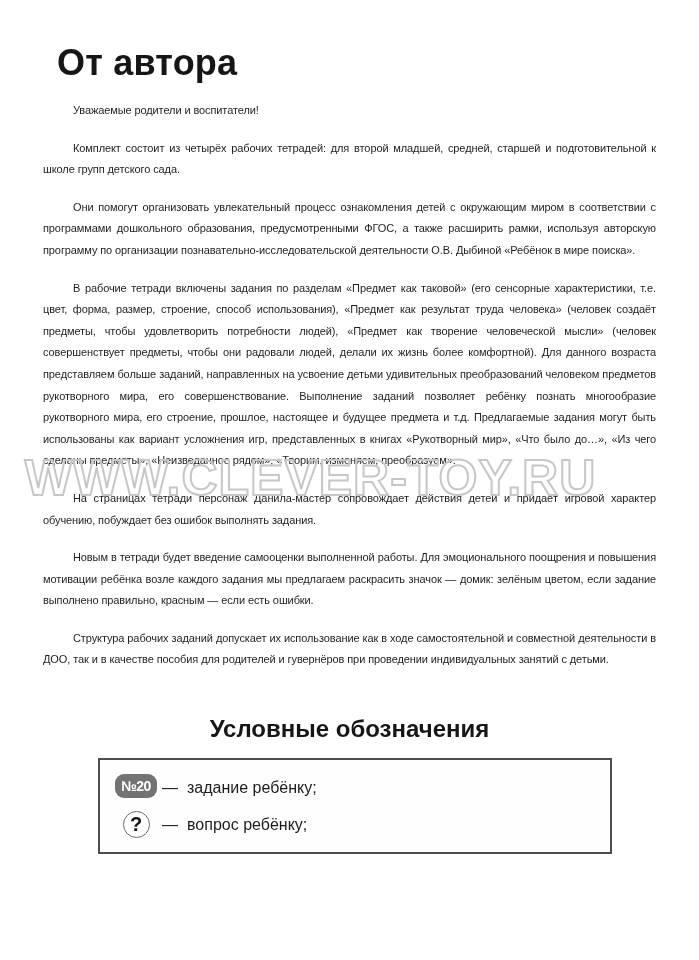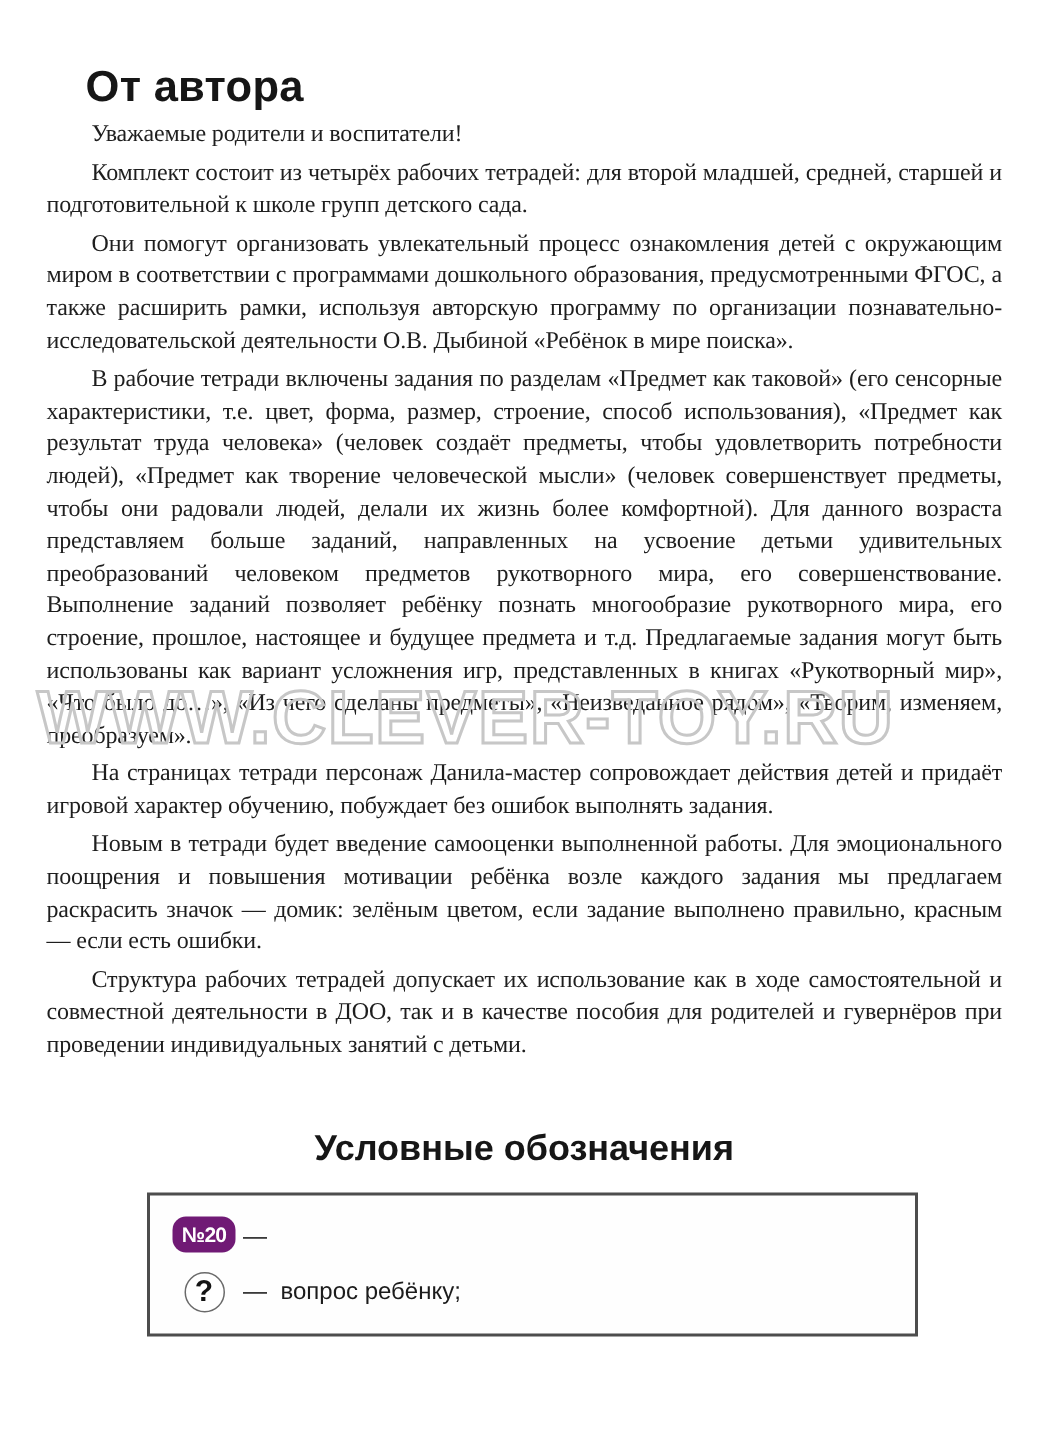--- a/index.html
+++ b/index.html
@@ -8,34 +8,33 @@
     width: 699px;
     height: 960px;
     margin: 0 auto;
     background: #ffffff;
     overflow: hidden;
     font-family: "Liberation Sans", "DejaVu Sans", sans-serif;
     color: #1e1e1e;
   }
   .content { padding: 42px 27px 0 27px; }
   .title {
-    font-size: 29px;
+    font-size: 36px;
     font-weight: bold;
     margin: 0 0 1px 30px;
     letter-spacing: 0.2px;
     color: #161616;
   }
   .body-text p {
-    margin: 4px;
+    margin: 16px;
     text-indent: 30px;
     text-align: justify;
-    font-size: 16px;
+    font-size: 11px;
     line-height: 21.6px;
     letter-spacing: -0.1px;
-    font-family: Liberation Serif, serif;
   }
   .body-text p.signoff { margin-top: 12px; text-align: left; }
   .watermark {
     position: absolute;
     top: 449px;
     left: 0;
     width: 621px;
     text-align: center;
     white-space: nowrap;
     font-size: 50px;
@@ -65,21 +64,21 @@
   }
   .legend-row { display: flex; align-items: flex-start; margin-bottom: 13px; }
   .legend-row:last-child { margin-bottom: 2px; }
   .legend-icon-cell {
     flex: 0 0 52px;
     display: flex;
     justify-content: center;
     align-items: center;
   }
   .badge {
-    background: #701a75;
+    background: #737373;
     color: #ffffff;
     font-weight: bold;
     font-size: 14px;
     line-height: 1;
     padding: 5px 6px 5px 6px;
     border-radius: 9px;
     letter-spacing: -0.5px;
   }
   .qmark {
     width: 27px;
@@ -116,33 +115,34 @@
 
     <h1 class="title">От автора</h1>
 
     <div class="body-text">
       <p>Уважаемые родители и воспитатели!</p>
       <p>Комплект состоит из четырёх рабочих тетрадей: для второй младшей, средней, старшей и подготовительной к школе групп детского сада.</p>
       <p>Они помогут организовать увлекательный процесс ознакомления детей с окружающим миром в соответствии с программами дошкольного образования, предусмотренными ФГОС, а также расширить рамки, используя авторскую программу по организации познавательно-исследовательской деятельности О.В. Дыбиной «Ребёнок в мире поиска».</p>
       <p>В рабочие тетради включены задания по разделам «Предмет как таковой» (его сенсорные характеристики, т.е. цвет, форма, размер, строение, способ использования), «Предмет как результат труда человека» (человек создаёт предметы, чтобы удовлетворить потребности людей), «Предмет как творение человеческой мысли» (человек совершенствует предметы, чтобы они радовали людей, делали их жизнь более комфортной). Для данного возраста представляем больше заданий, направленных на усвоение детьми удивительных преобразований человеком предметов рукотворного мира, его совершенствование. Выполнение заданий позволяет ребёнку познать многообразие рукотворного мира, его строение, прошлое, настоящее и будущее предмета и т.д. Предлагаемые задания могут быть использованы как вариант усложнения игр, представленных в книгах «Рукотворный мир», «Что было до…», «Из чего сделаны предметы», «Неизведанное рядом», «Творим, изменяем, преобразуем».</p>
       <p>На страницах тетради персонаж Данила-мастер сопровождает действия детей и придаёт игровой характер обучению, побуждает без ошибок выполнять задания.</p>
       <p>Новым в тетради будет введение самооценки выполненной работы. Для эмоционального поощрения и повышения мотивации ребёнка возле каждого задания мы предлагаем раскрасить значок — домик: зелёным цветом, если задание выполнено правильно, красным — если есть ошибки.</p>
-      <p>Структура рабочих тетрадей допускает их использование как в ходе самостоятельной и совместной деятельности в ДОО, так и в качестве пособия для родителей и гувернёров при проведении индивидуальных занятий с детьми.</p>
+      <p>Структура рабочих заданий допускает их использование как в ходе самостоятельной и совместной деятельности в ДОО, так и в качестве пособия для родителей и гувернёров при проведении индивидуальных занятий с детьми.</p>
     </div>
 
     <h2 class="legend-heading">Условные обозначения</h2>
 
     <div class="legend-box">
 
       <div class="legend-row">
         <span class="legend-icon-cell">
           <span class="badge">№20</span>
         </span>
         <span class="legend-label">
           <span class="dash">—</span>
+          <span>задание ребёнку;</span>
         </span>
       </div>
 
       <div class="legend-row">
         <span class="legend-icon-cell">
           <span class="qmark">?</span>
         </span>
         <span class="legend-label">
           <span class="dash">—</span>
           <span>вопрос ребёнку;</span>

